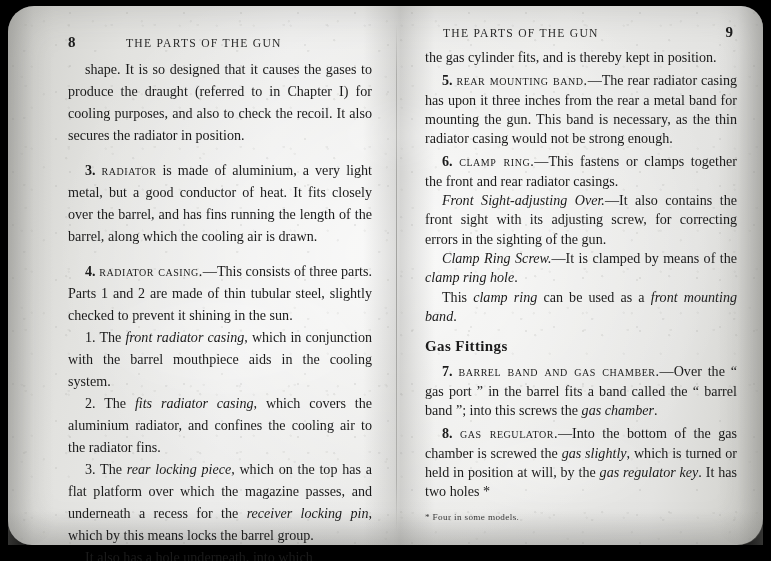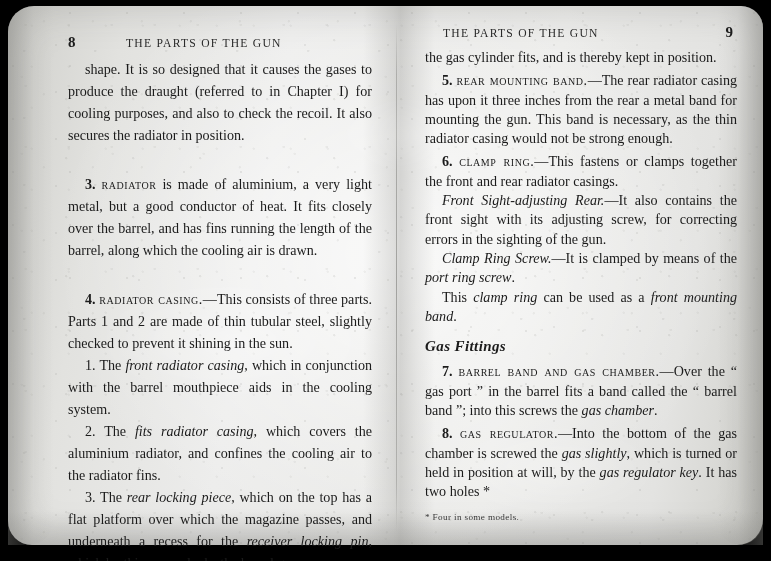--- a/index.html
+++ b/index.html
@@ -131,36 +131,35 @@
     text-align: justify;
     text-align-last: left;
   }
   .page-right .body-text { line-height: 19.3px; }
 
   p.para {
     margin: 0;
     text-indent: 17px;
   }
   p.cont { text-indent: 0; }
-  p.gap-before { margin-top: 27px; }
+  p.gap-before { margin-top: 13px; }
   p.gap-small  { margin-top: 4px; }
 
   .num { font-weight: 700; }
   .sc {
     font-variant: small-caps;
     text-transform: lowercase;
     letter-spacing: 0.55px;
   }
   .sc::first-letter { text-transform: uppercase; }
   .it { font-style: italic; }
 
   .section-head {
     margin: 11px 0 6px 0;
     text-align: center;
-    font-style: italic;
     font-size: 15px;
     letter-spacing: 0.4px;
   }
 
   .footnote {
     margin: 6px 0 0 0;
     font-size: 9.2px;
     letter-spacing: 0.35px;
     color: #3a3a3a;
   }
@@ -232,23 +231,23 @@
     <div class="body-text">
 
       <p class="para cont"><span>the gas cylinder fits, and is thereby kept in position.</span></p>
 
       <p class="para gap-small"><span class="num">5.</span>
          <span class="sc">Rear Mounting Band.</span><span>—The rear radiator casing has upon it three inches from the rear a metal band for mounting the gun.   This band is necessary, as the thin radiator casing would not be strong enough.</span></p>
 
       <p class="para gap-small"><span class="num">6.</span>
          <span class="sc">Clamp Ring.</span><span>—This fastens or clamps together the front and rear radiator casings.</span></p>
 
-      <p class="para"><span class="it">Front Sight-adjusting Rear.</span><span>—It also contains the front sight with its adjusting screw, for correcting errors in the sighting of the gun.</span></p>
-
-      <p class="para"><span class="it">Clamp Ring Screw.</span><span>—It is clamped by means of the </span><span class="it">port ring screw</span><span>.</span></p>
+      <p class="para"><span class="it">Front Sight-adjusting Over.</span><span>—It also contains the front sight with its adjusting screw, for correcting errors in the sighting of the gun.</span></p>
+
+      <p class="para"><span class="it">Clamp Ring Screw.</span><span>—It is clamped by means of the </span><span class="it">clamp ring hole</span><span>.</span></p>
 
       <p class="para"><span>This </span><span class="it">clamp ring</span><span> can be used as a </span><span class="it">front mounting band</span><span>.</span></p>
 
       <h2 class="section-head">Gas Fittings</h2>
 
       <p class="para"><span class="num">7.</span>
          <span class="sc">Barrel Band and Gas Chamber.</span><span>—Over the “ gas port ” in the barrel fits a band called the “ barrel band ”; into this screws the </span><span class="it">gas chamber</span><span>.</span></p>
 
       <p class="para gap-small"><span class="num">8.</span>
          <span class="sc">Gas Regulator.</span><span>—Into the bottom of the gas chamber is screwed the </span><span class="it">gas slightly</span><span>, which is turned or held in position at will, by the </span><span class="it">gas regulator key</span><span>.   It has two holes *</span></p>

